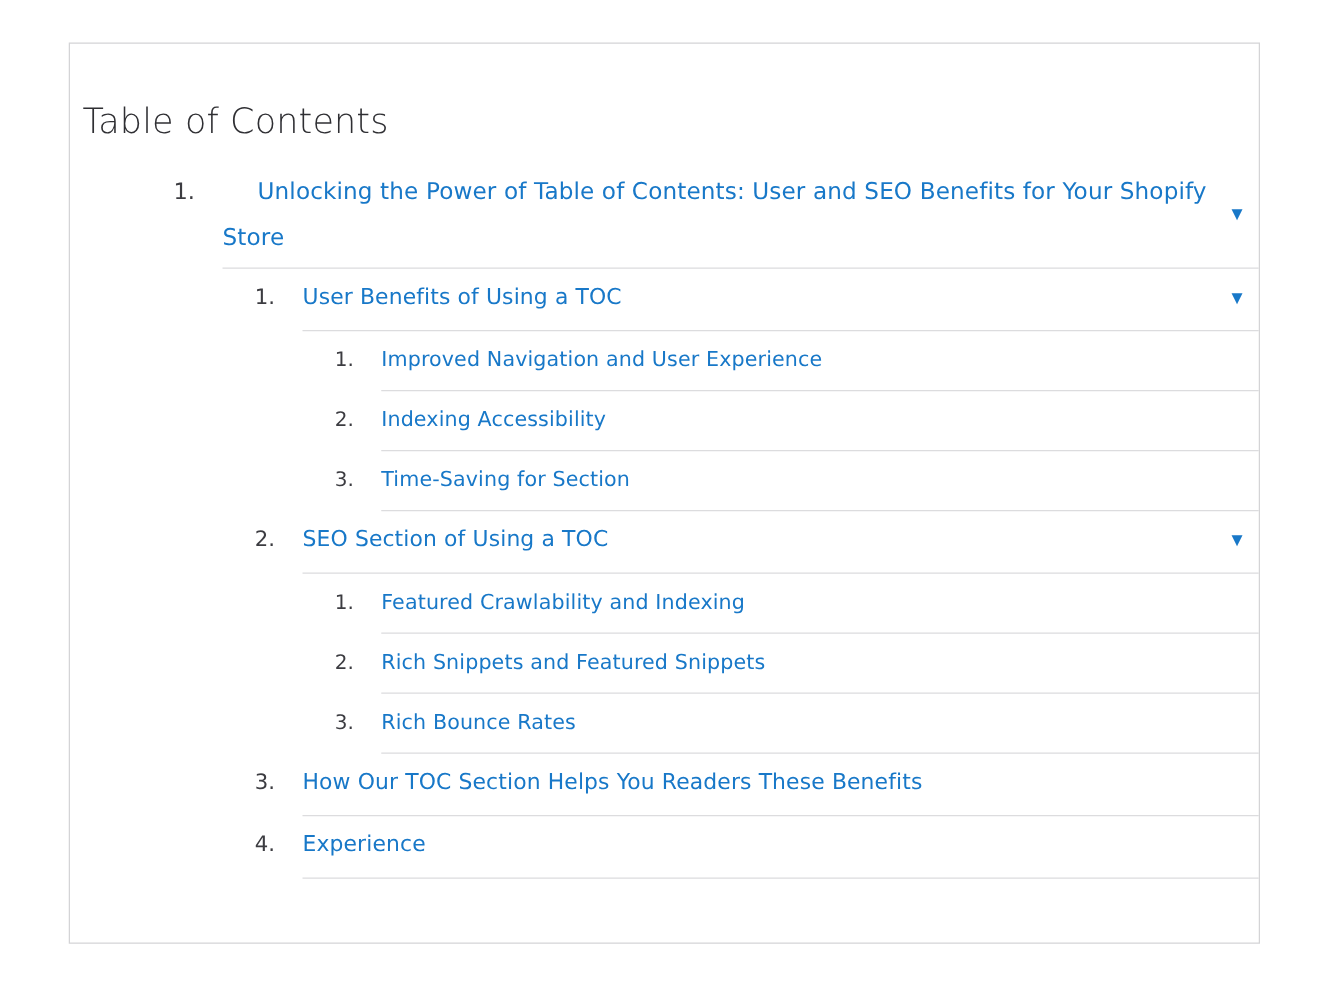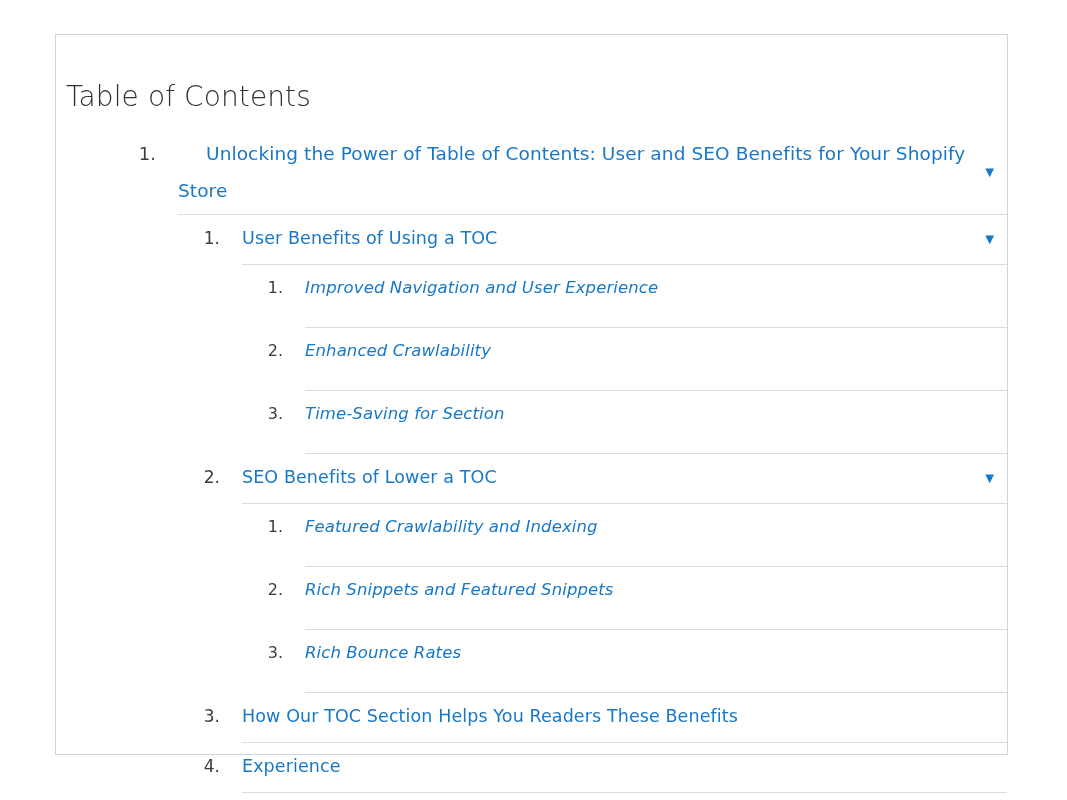--- a/index.html
+++ b/index.html
@@ -163,23 +163,22 @@
     margin-right: 22px;
     font-size: 16px;
     line-height: 46px;
   }
   .level-3 > li > .toc-row .toc-link {
     font-size: 16.5px;
     line-height: 46px;
     letter-spacing: 0.1px;
   }
   .level-3 > li > .toc-row .toc-link-wrap {
-    padding-bottom: 16px;
+    padding-bottom: 1px;
     padding-right: 3px;
-    font-style: italic;
   }
 
   
   .level-1 { padding-right: 13px; }
   .level-2 { padding-right: 14px; }
   .level-3 { padding-right: 2px; }
 </style>
 </head>
 <body>
 
@@ -206,35 +205,35 @@
               <ol class="toc-list level-3">
                 <li class="toc-item">
                   <div class="toc-row">
                     <span class="toc-num">1.</span>
                     <div class="toc-link-wrap toc-rule"><a class="toc-link" href="#">Improved Navigation and User Experience</a></div>
                   </div>
                 </li>
                 <li class="toc-item">
                   <div class="toc-row">
                     <span class="toc-num">2.</span>
-                    <div class="toc-link-wrap toc-rule"><a class="toc-link" href="#">Enhanced Crawlability</a></div>
+                    <div class="toc-link-wrap toc-rule"><a class="toc-link" href="#">Indexing Accessibility</a></div>
                   </div>
                 </li>
                 <li class="toc-item">
                   <div class="toc-row">
                     <span class="toc-num">3.</span>
                     <div class="toc-link-wrap toc-rule"><a class="toc-link" href="#">Time-Saving for Section</a></div>
                   </div>
                 </li>
               </ol>
             </li>
             <li class="toc-item">
               <div class="toc-row">
                 <span class="toc-num">2.</span>
-                <div class="toc-link-wrap toc-rule"><a class="toc-link" href="#">SEO Benefits of Lower a TOC</a></div>
+                <div class="toc-link-wrap toc-rule"><a class="toc-link" href="#">SEO Section of Using a TOC</a></div>
                 <span class="caret">▼</span>
               </div>
               <ol class="toc-list level-3">
                 <li class="toc-item">
                   <div class="toc-row">
                     <span class="toc-num">1.</span>
                     <div class="toc-link-wrap toc-rule"><a class="toc-link" href="#">Featured Crawlability and Indexing</a></div>
                   </div>
                 </li>
                 <li class="toc-item">

